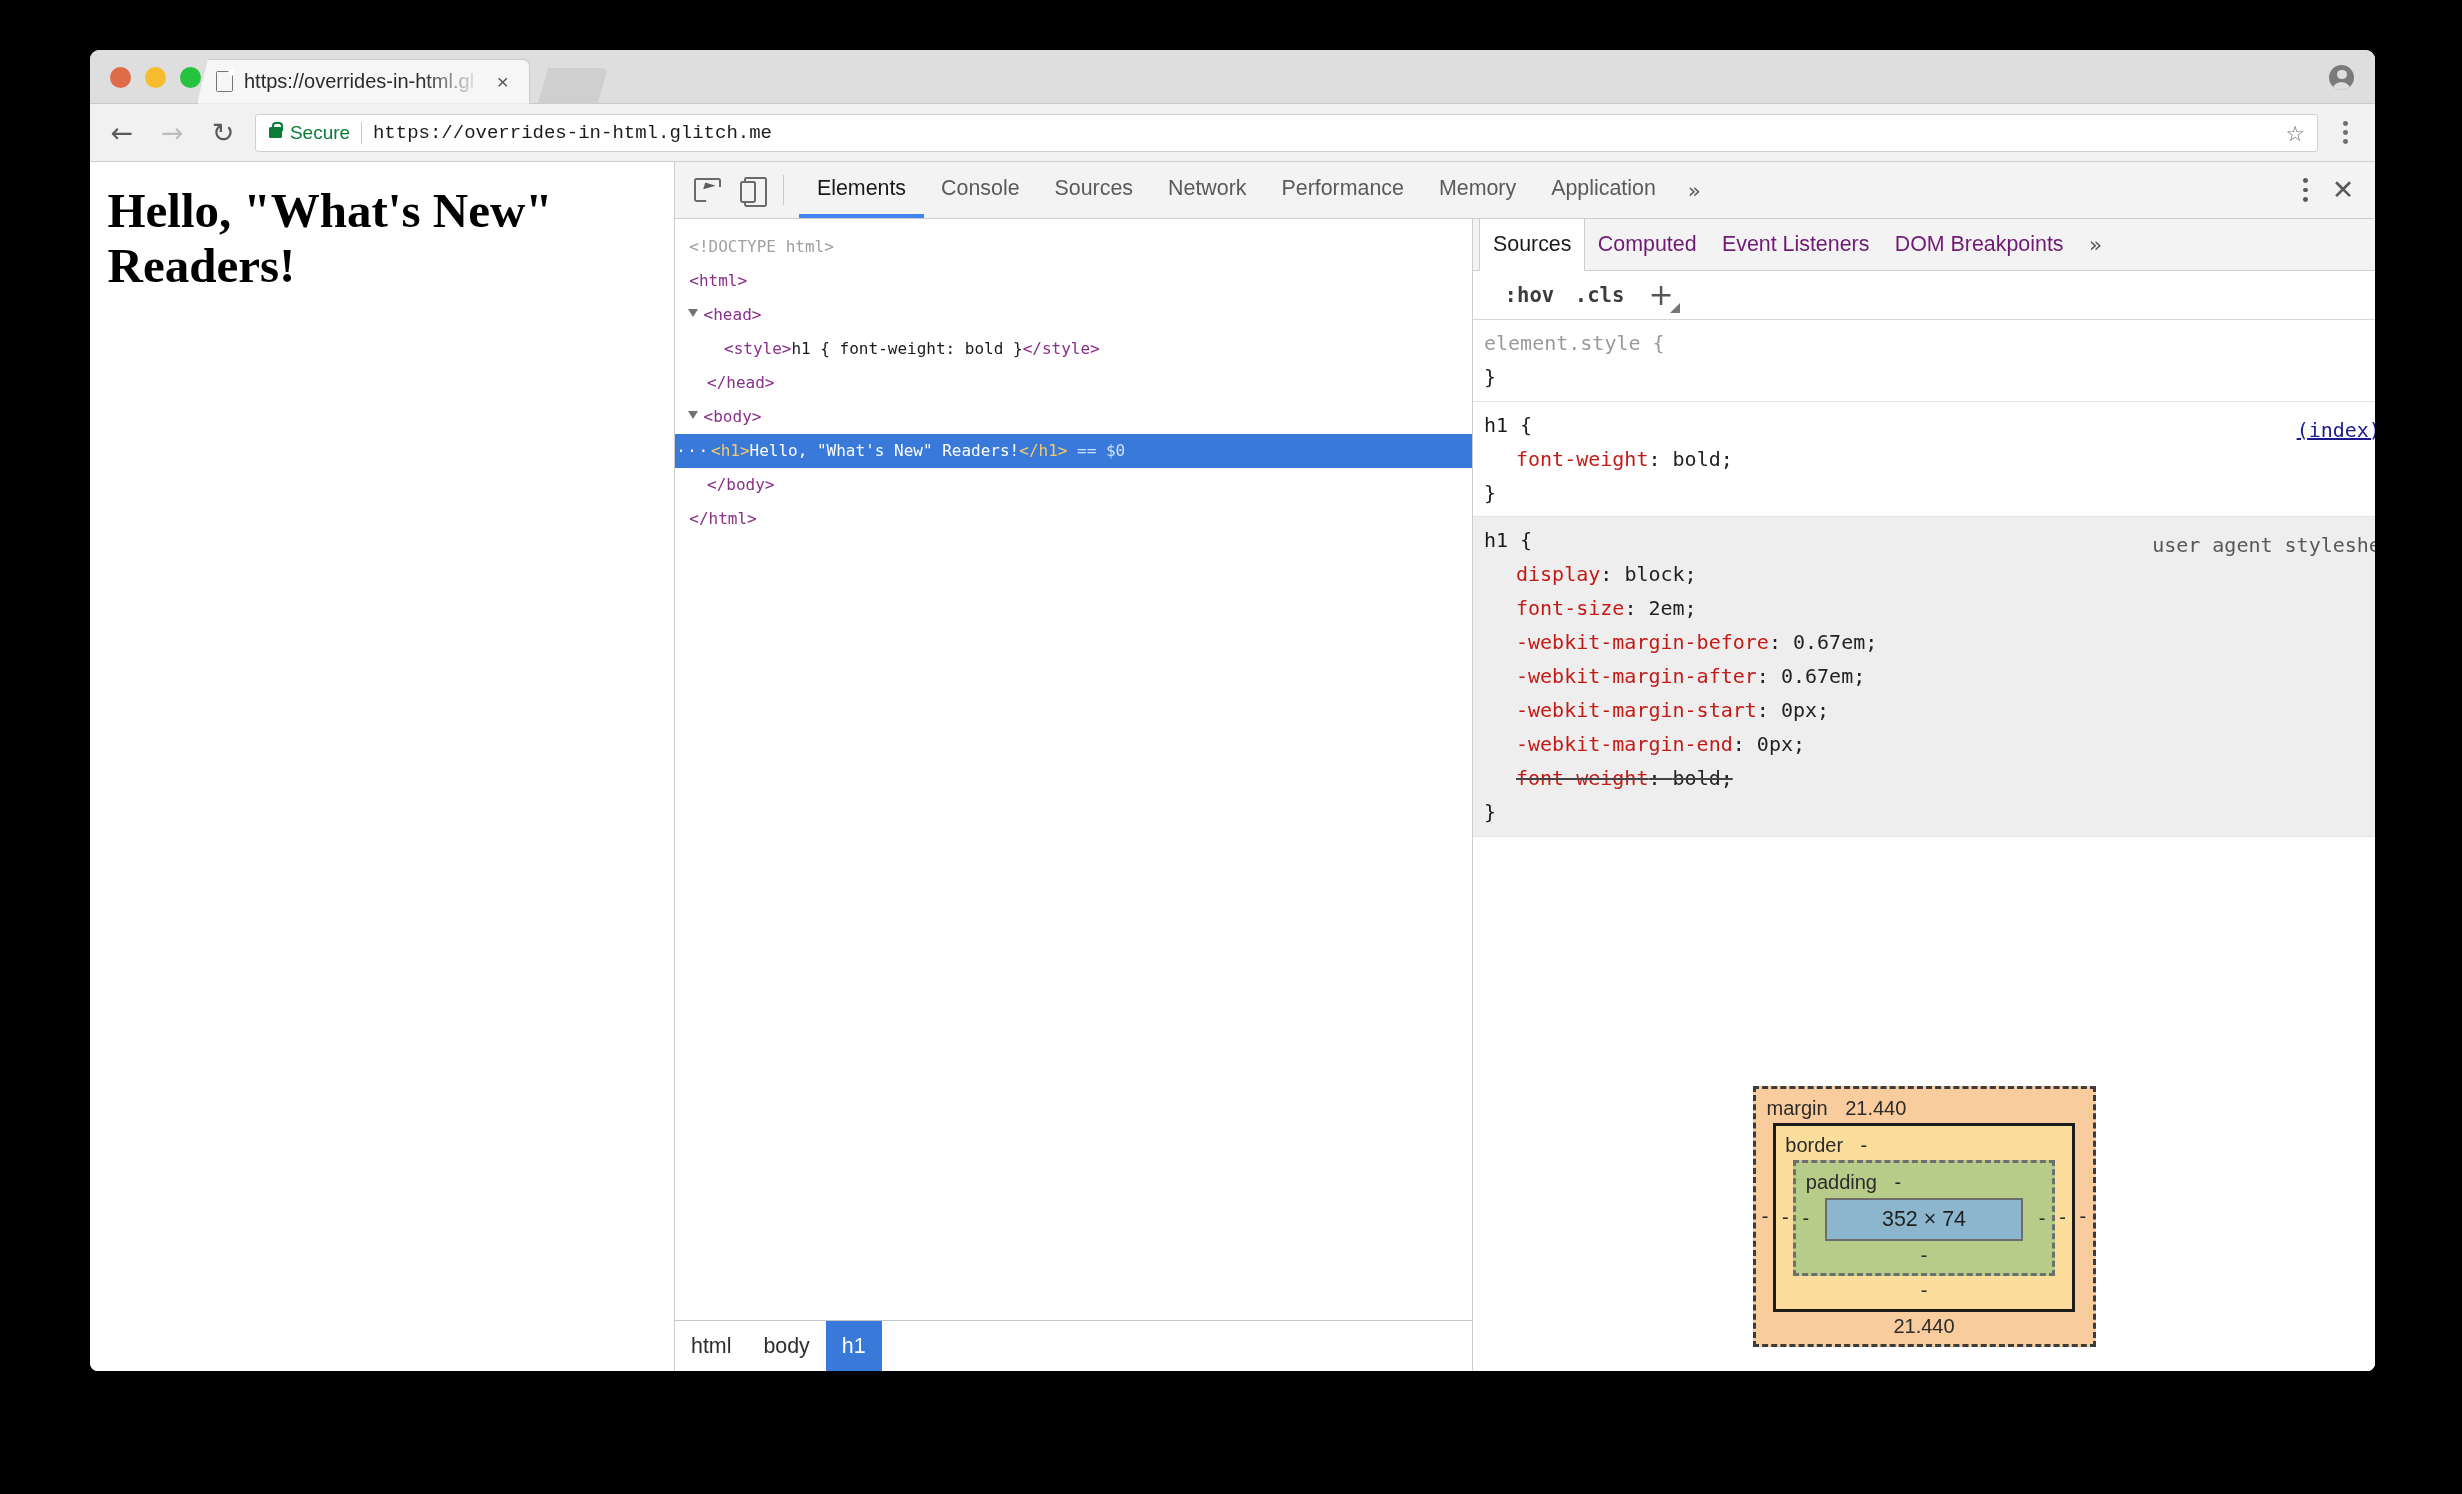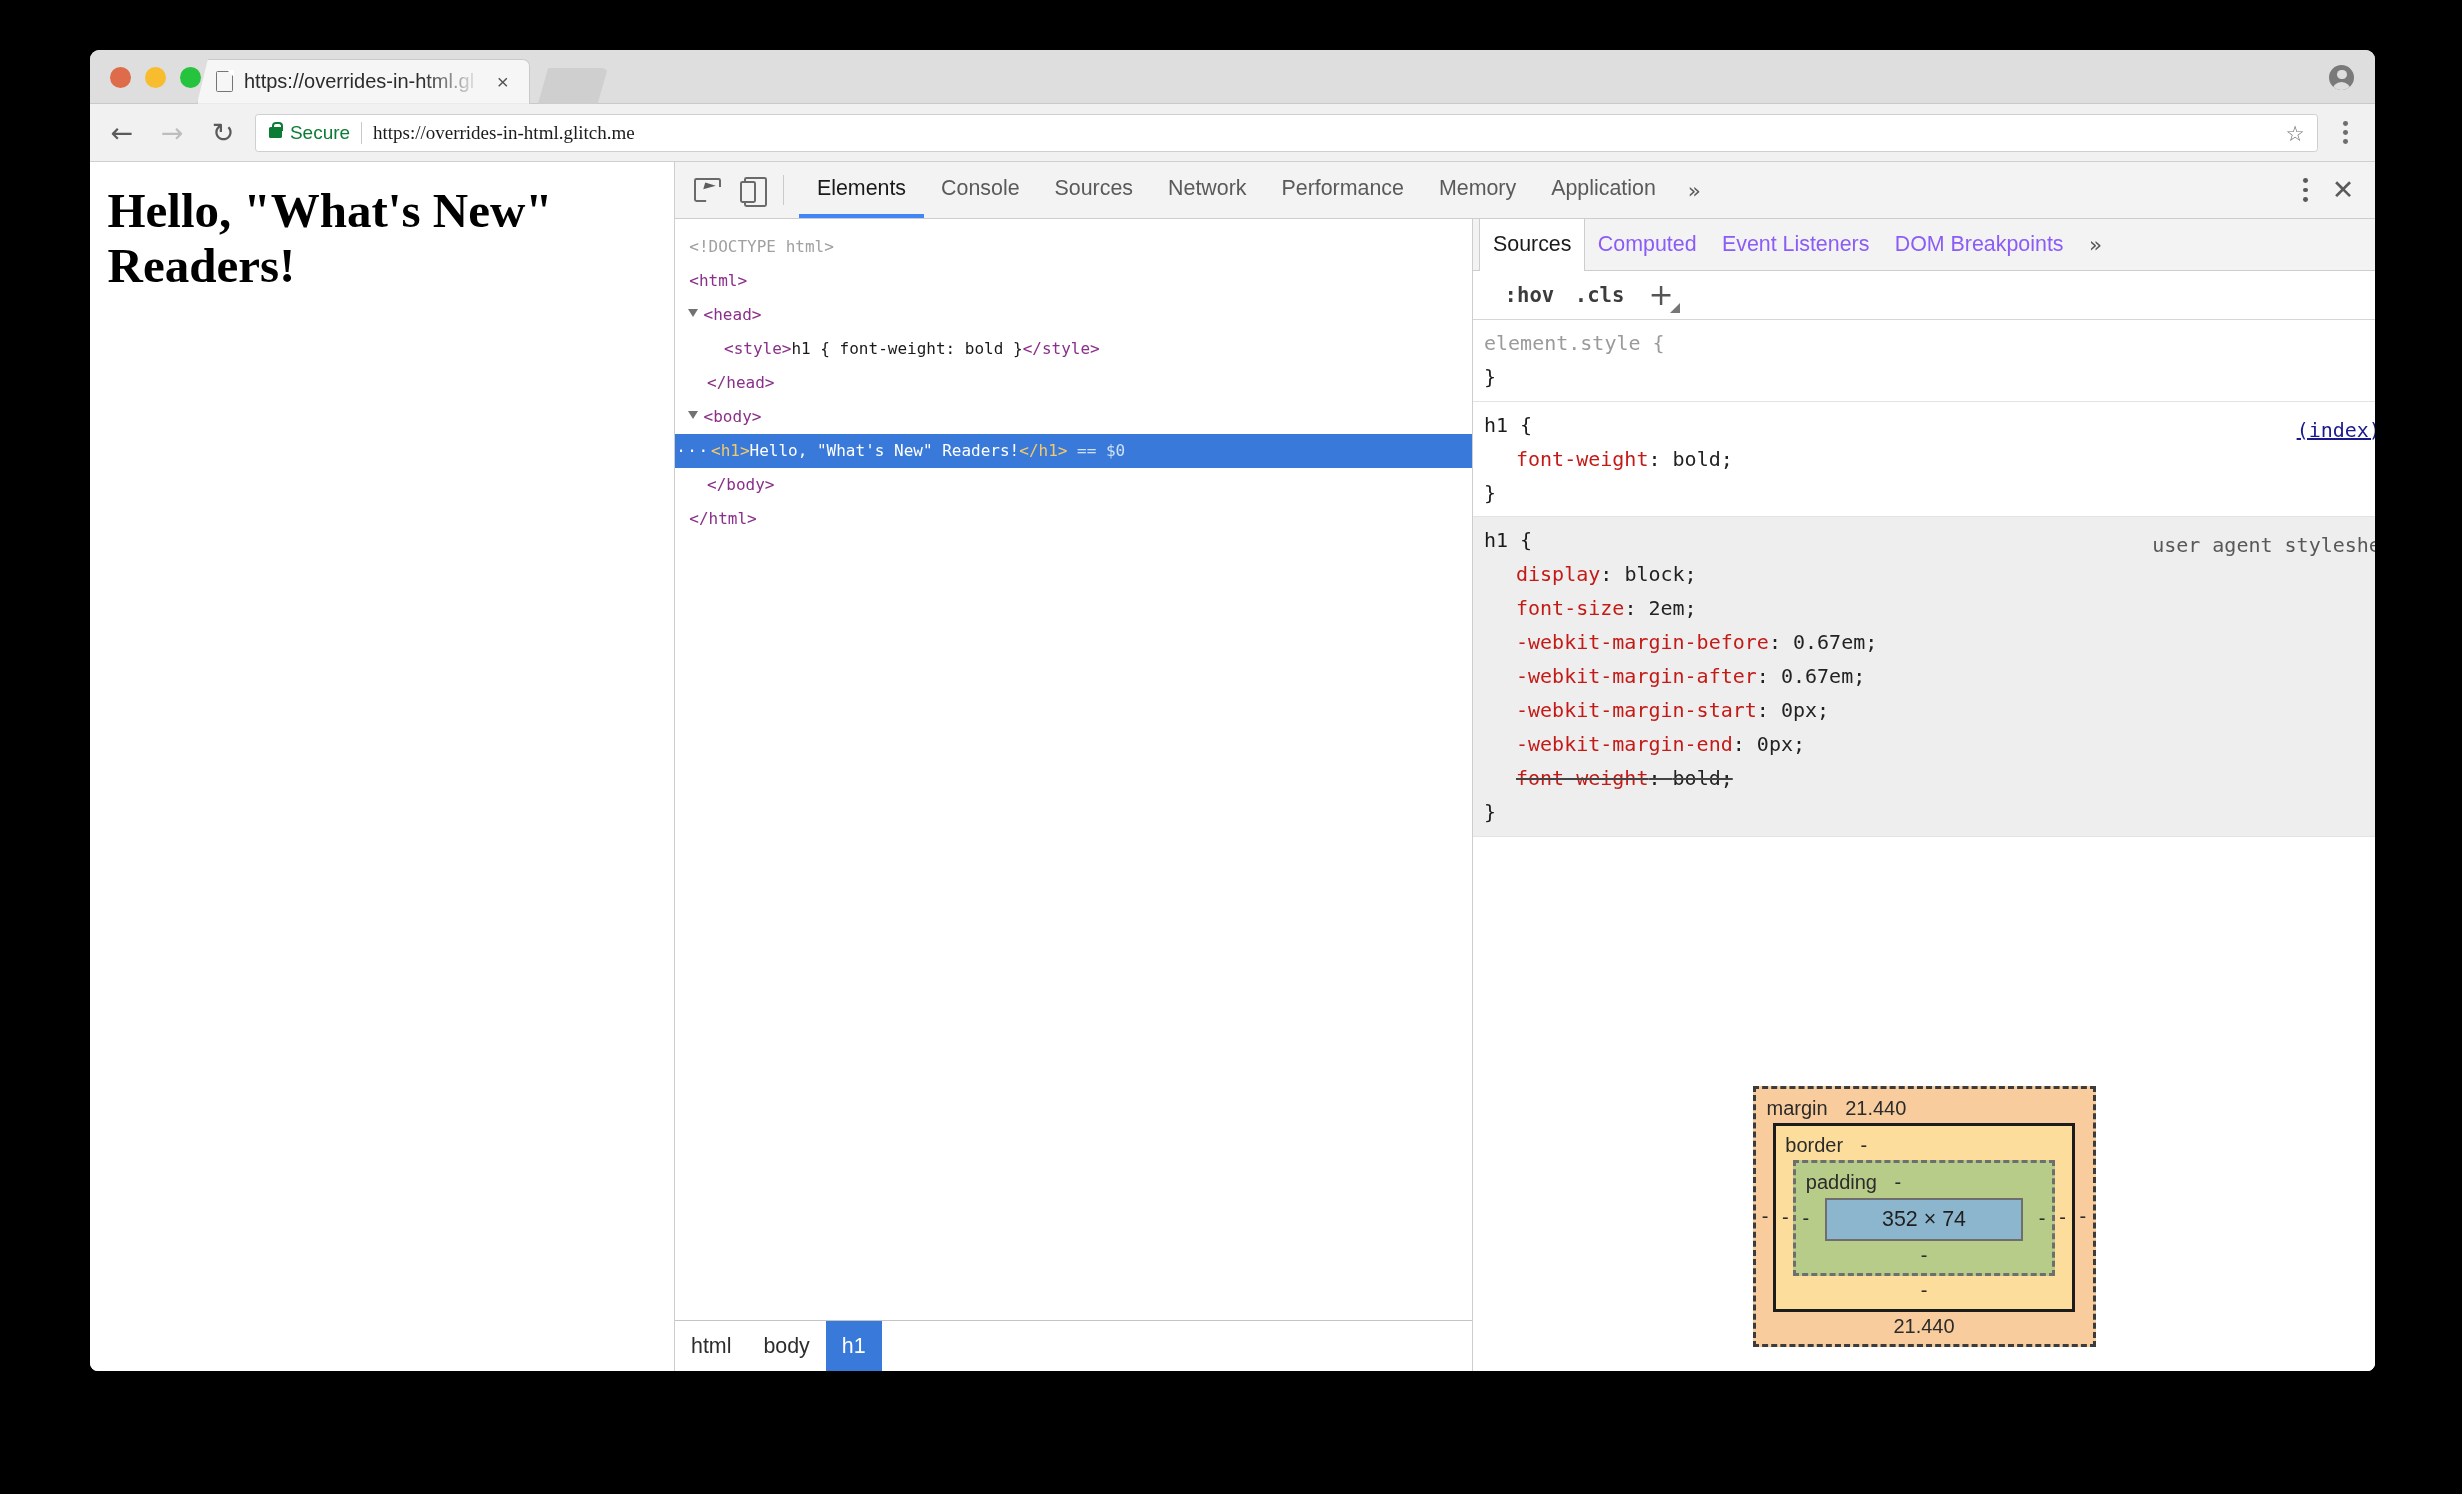--- a/index.html
+++ b/index.html
@@ -179,21 +179,21 @@
     font-size: 19px;
     color: #0b7c36;
     margin-right: 11px;
   }
   #omnibox-divider {
     width: 0.8px; height: 22px;
     background: #c8c8c8;
     margin-right: 11px;
   }
   #omnibox-url {
-    font-family: Liberation Serif, serif;
+    font-family: Liberation Mono, monospace;
     font-size: 19px;
     color: #1b1b1b;
   }
   #star-icon {
     position:absolute; right: 12.7px; top: 8px;
     font-family: "DejaVu Sans", sans-serif;
     font-size: 21.4px;
     color: #6d6d6d;
     line-height: 21.4px;
   }
@@ -386,21 +386,21 @@
     border-bottom: 0.8px solid #cdcdcd;
     display: flex;
     align-items: stretch;
     padding-left: 6.3px;
   }
   .st-tab {
     padding: 0 12.7px;
     display:flex; align-items:center;
     font-family: "Liberation Sans", sans-serif;
     font-size: 21.4px;
-    color: #8b5cf6;
+    color: #701a75;
     white-space: nowrap;
   }
   .st-tab.selected {
     background: #ffffff;
     color: #1a1a1a;
     border-left: 0.8px solid #cdcdcd;
     border-right: 0.8px solid #cdcdcd;
     margin-bottom: -0.8px;
   }
   .st-chev { padding:0 12.7px; display:flex;align-items:center;

